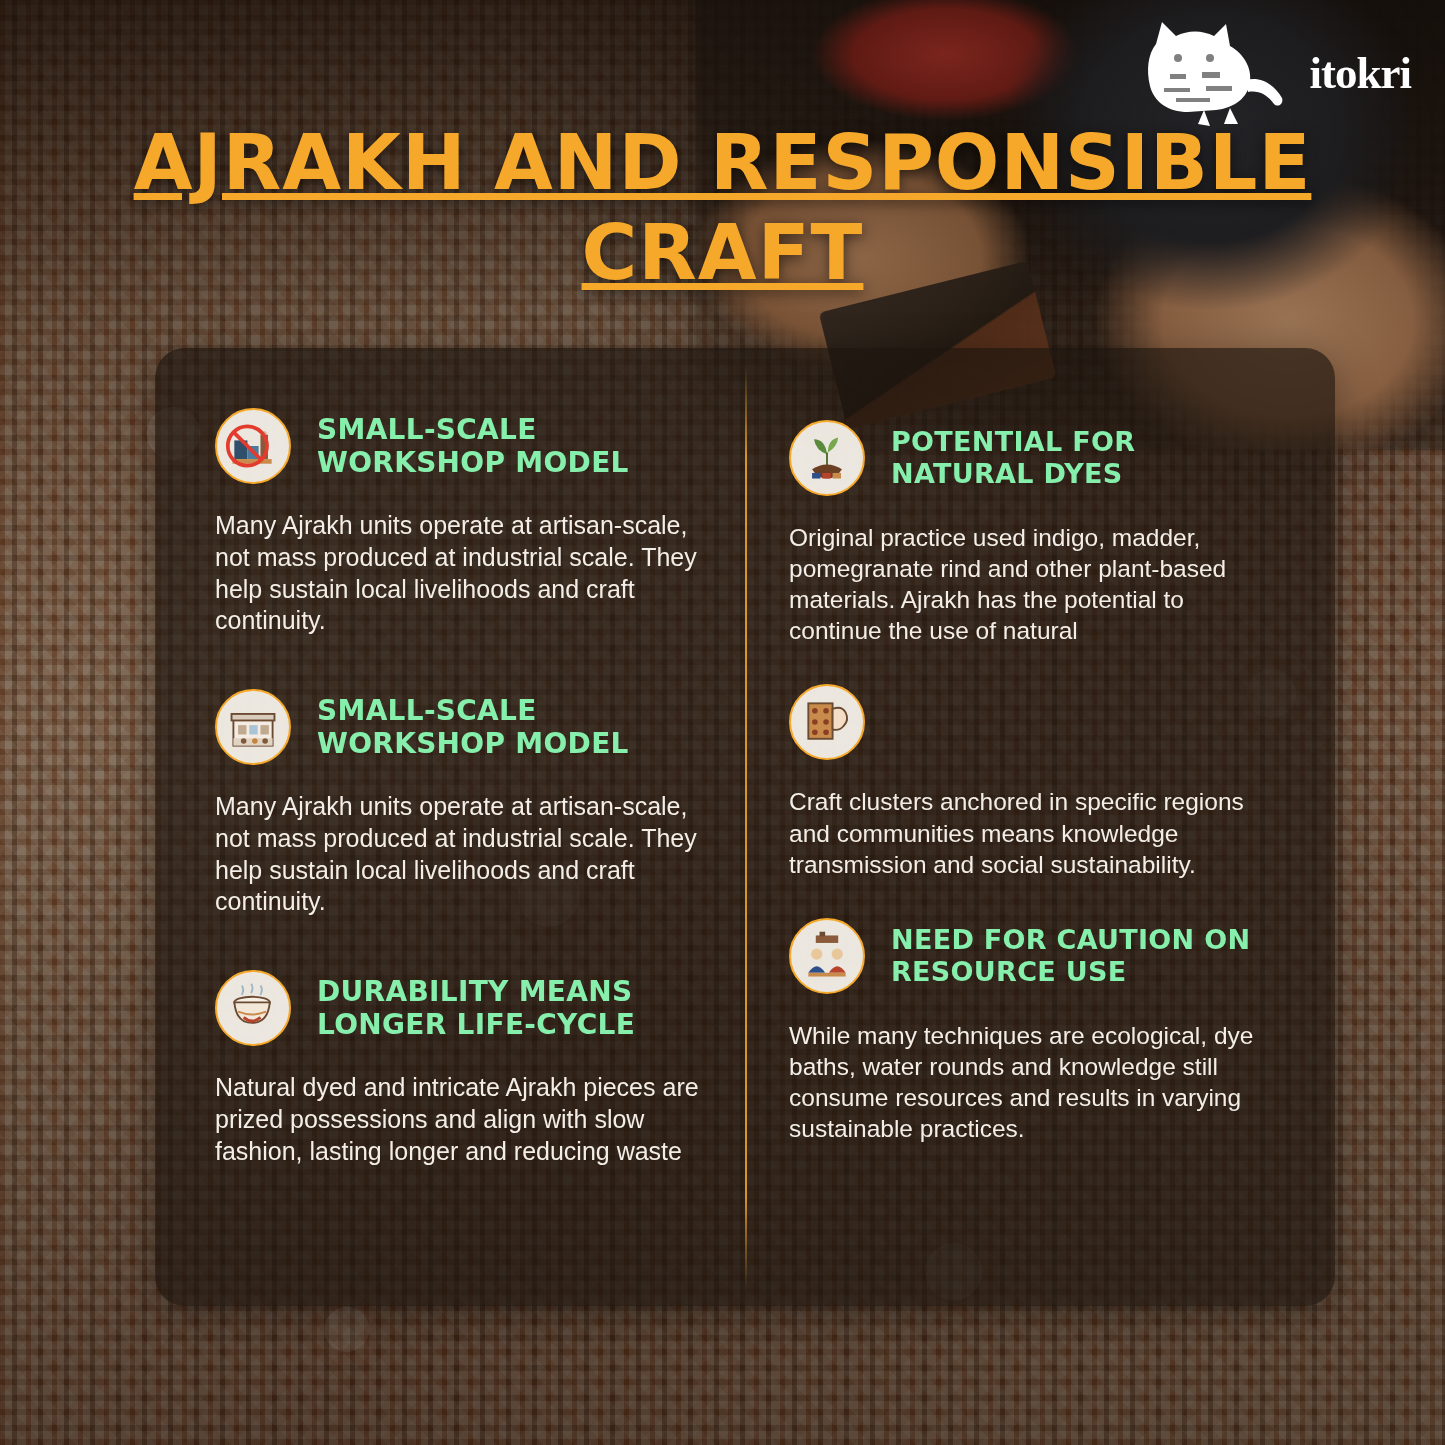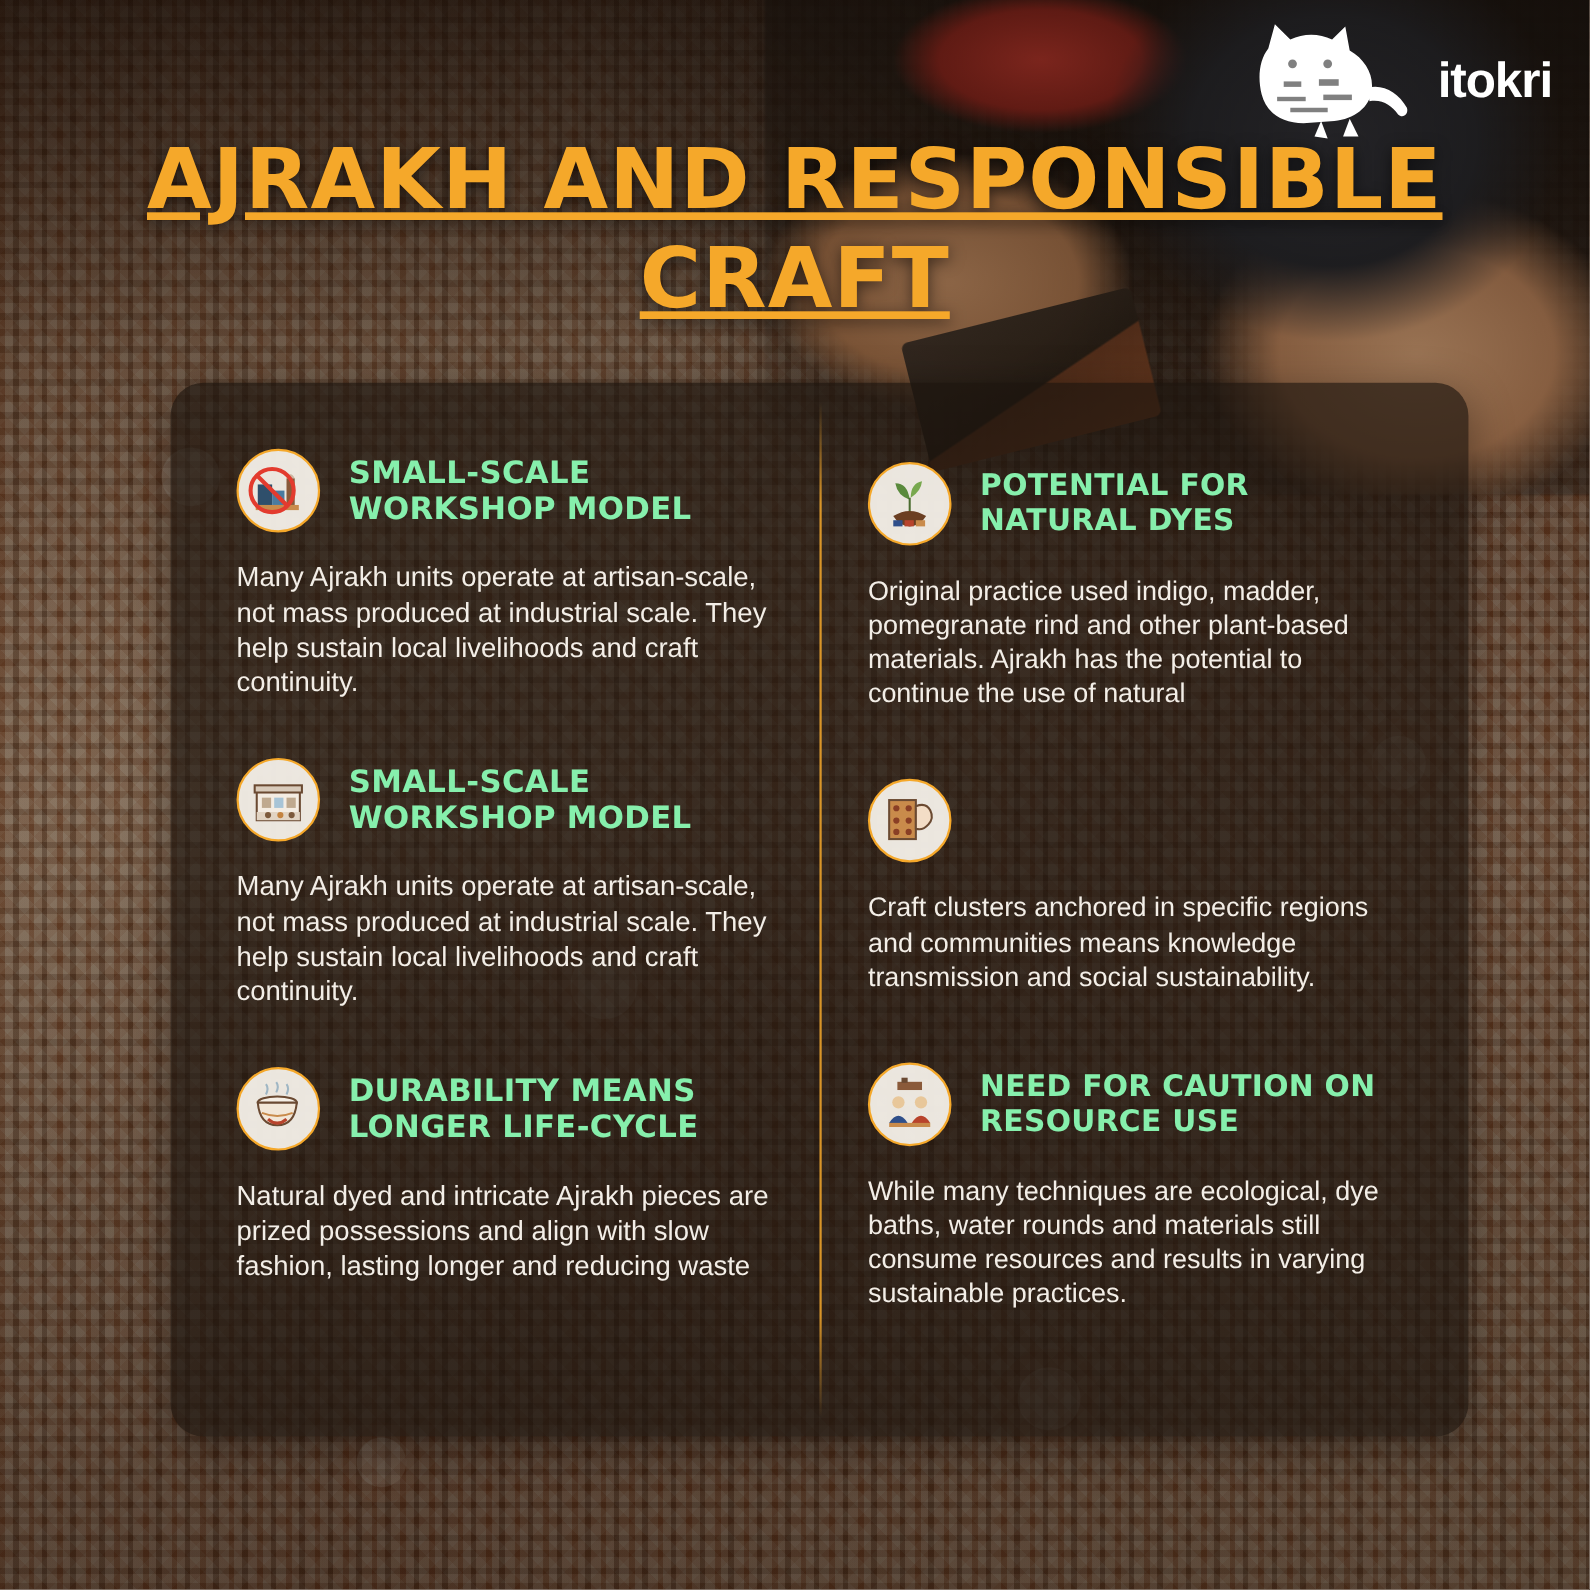--- a/index.html
+++ b/index.html
@@ -79,21 +79,21 @@
   .logo-area {
     position: absolute;
     top: 14px; right: 34px;
     display: flex;
     align-items: center;
     gap: 22px;
     z-index: 6;
   }
   .logo-cat { width: 170px; height: 118px; }
   .logo-word {
-    font-family: Liberation Sans, sans-serif;
+    font-family: Liberation Serif, serif;
     font-weight: 700;
     font-size: 45px;
     letter-spacing: -1px;
     color: #ffffff;
   }
 
   
   .title {
     position: absolute;
     top: 118px;
@@ -134,21 +134,21 @@
     background: linear-gradient(180deg, rgba(245,168,42,0.0), rgba(245,168,42,0.85) 10%, rgba(245,168,42,0.85) 90%, rgba(245,168,42,0.0));
   }
 
   .col {
     width: 50%;
     display: flex;
     flex-direction: column;
     justify-content: flex-start;
   }
   .col-left  { padding: 18px 42px 0 26px; gap: 52px; }
-  .col-right { padding: 30px 18px 0 44px; gap: 62px; }
+  .col-right { padding: 30px 18px 0 44px; gap: 38px; }
 
   .item { display: block; }
   .item-head {
     display: flex;
     align-items: center;
     gap: 26px;
     margin-bottom: 26px;
   }
   .icon-circle {
     flex: 0 0 auto;
@@ -325,18 +325,18 @@
               <rect x="22" y="4" width="6" height="5" fill="#6b4a32"></rect>
               <circle cx="19" cy="28" r="6" fill="#e8c79a"></circle>
               <circle cx="41" cy="28" r="6" fill="#e8c79a"></circle>
               <path d="M10 48 q9 -14 18 0 z" fill="#2f4f8a"></path>
               <path d="M32 48 q9 -14 18 0 z" fill="#b8432c"></path>
               <rect x="10" y="48" width="40" height="4" fill="#c98b4b"></rect>
             </svg>
           </span>
           <span class="item-title">NEED FOR CAUTION ON RESOURCE USE</span>
         </div>
-        <div class="item-body">While many techniques are ecological, dye baths, water rounds and materials still consume resources and results in varying sustainable practices.</div>
+        <div class="item-body">While many techniques are ecological, dye baths, water rounds and knowledge still consume resources and results in varying sustainable practices.</div>
       </div>
 
     </div>
   </div>
 </div>
 
 </body></html>

